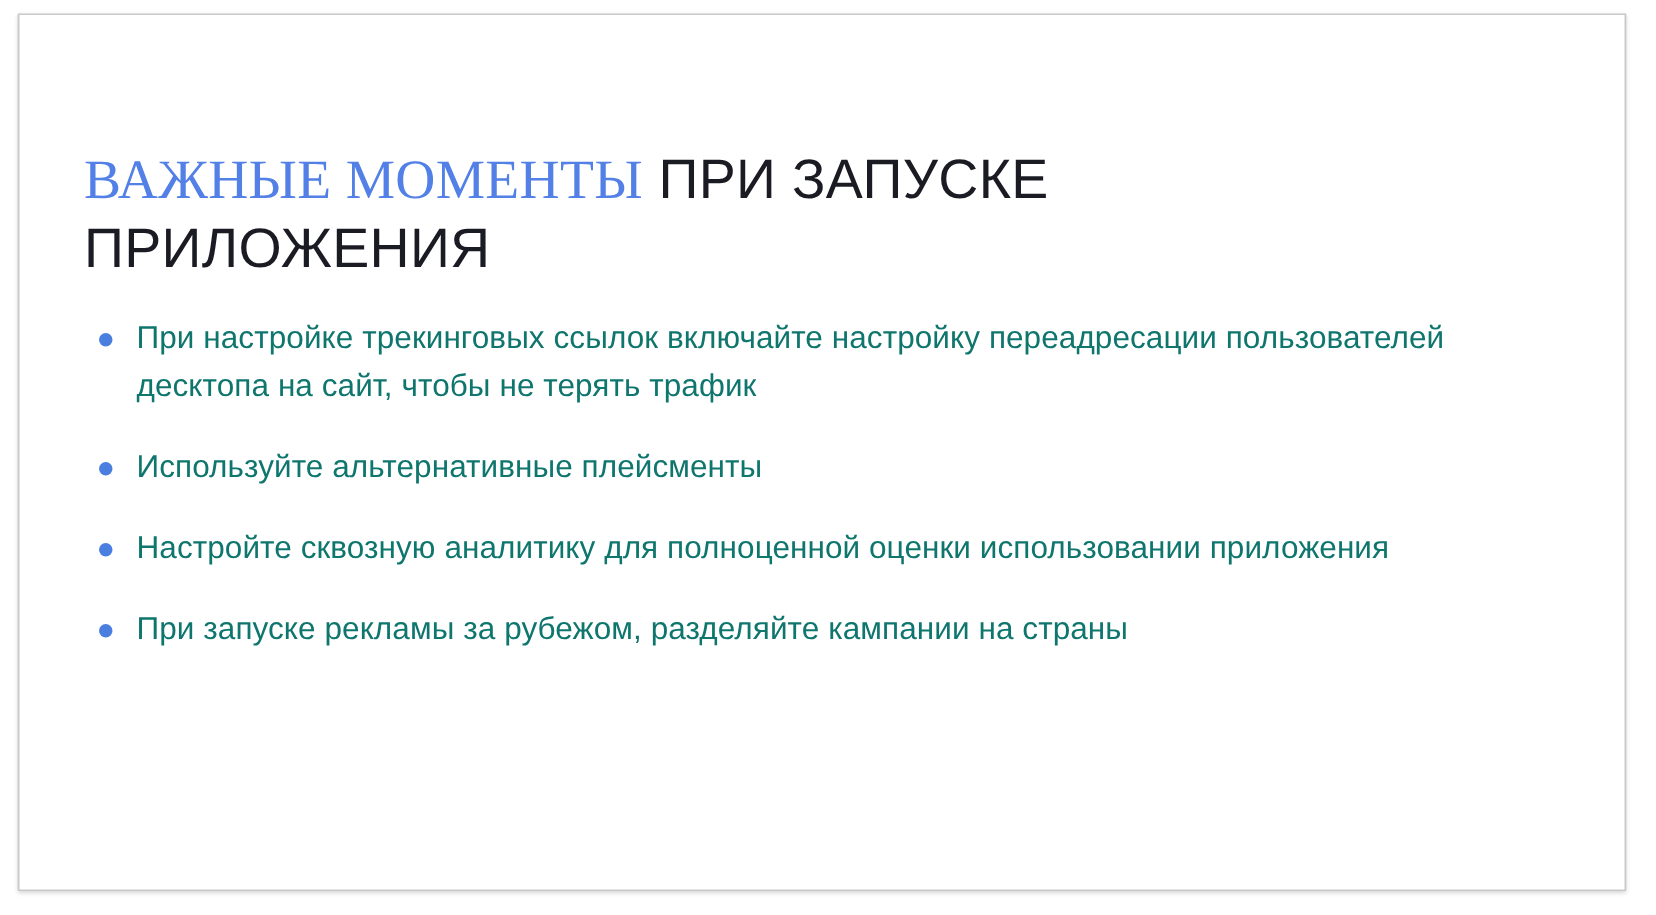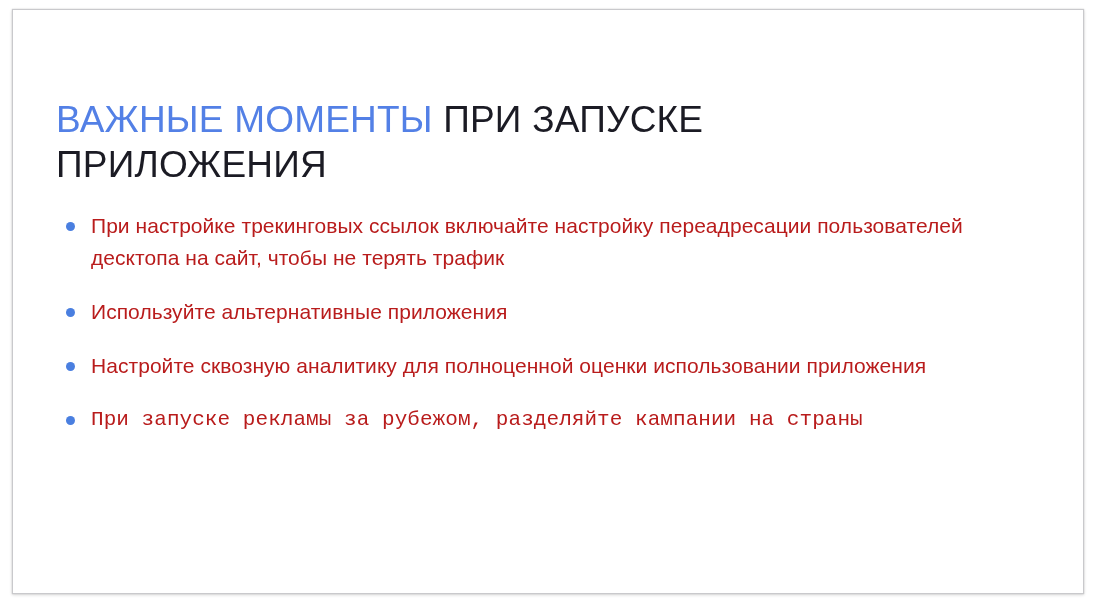--- a/index.html
+++ b/index.html
@@ -41,20 +41,21 @@
     width: 900px;
     font-size: 37px;
     line-height: 45px;
     font-weight: 400;
     letter-spacing: 0.2px;
     color: #1b1b24;
     white-space: normal;
   }
   .title-accent {
     color: #5380e6;
+    font-family: Liberation Serif, serif;
   }
   .title-rest {
     color: #1b1b24;
   }
 
   .bullet-list {
     position: absolute;
     left: 43px;
     top: 200px;
     width: 970px;
@@ -62,26 +63,25 @@
     padding: 0;
     list-style: none;
   }
 
   .bullet-item {
     position: relative;
     padding-left: 35px;
     margin-bottom: 22px;
     font-size: 21px;
     line-height: 32px;
-    color: #b91c1c;
+    color: #0f766e;
     letter-spacing: 0.05px;
   }
   .bullet-item:last-child {
     margin-bottom: 16px;
-    font-family: Liberation Mono, monospace;
   }
 
   .bullet-dot {
     position: absolute;
     left: 10px;
     top: 12px;
     width: 9px;
     height: 9px;
     border-radius: 50%;
     background: #4a7fe0;
@@ -103,21 +103,21 @@
 
     <ul class="bullet-list">
 
       <li class="bullet-item">
         <span class="bullet-dot"></span>
         <span class="bullet-text">При настройке трекинговых ссылок включайте настройку переадресации пользователей десктопа на сайт, чтобы не терять трафик</span>
       </li>
 
       <li class="bullet-item">
         <span class="bullet-dot"></span>
-        <span class="bullet-text">Используйте альтернативные приложения</span>
+        <span class="bullet-text">Используйте альтернативные плейсменты</span>
       </li>
 
 
       <li class="bullet-item">
         <span class="bullet-dot"></span>
         <span class="bullet-text">Настройте сквозную аналитику для полноценной оценки использовании приложения</span>
       </li>
 
       <li class="bullet-item">
         <span class="bullet-dot"></span>

